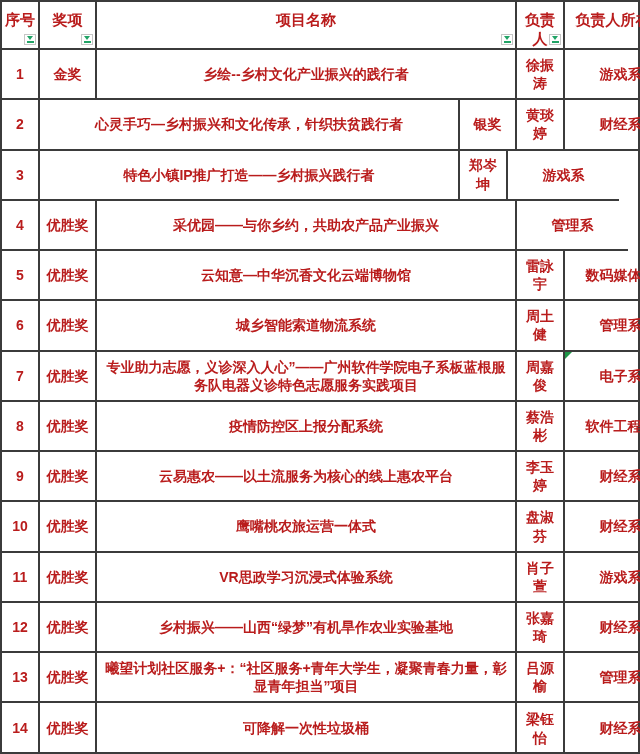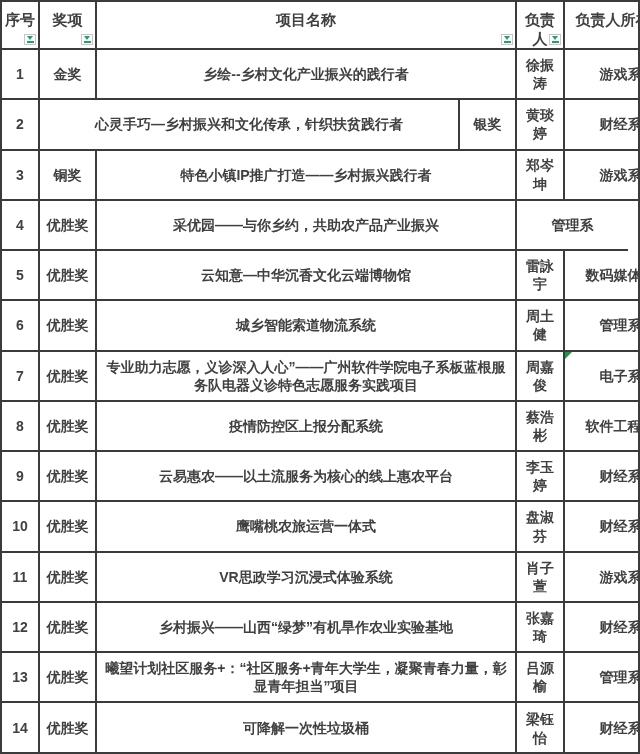--- a/index.html
+++ b/index.html
@@ -8,21 +8,21 @@
     background: #ffffff;
     font-family: "Liberation Sans", sans-serif;
   }
   .sheet {
     position: relative;
     width: 640px;
     height: 754px;
     box-sizing: border-box;
     border: 2px solid #3b3b3b;
     background: #ffffff;
-    color: #404040;
+    color: #b91c1c;
   }
   .row {
     display: flex;
     box-sizing: border-box;
     width: 100%;
   }
   .header-row {
     height: 48px;
   }
   .body-row {
@@ -159,21 +159,20 @@
     <div class="cell body-cell col-project cell-project">心灵手巧—乡村振兴和文化传承，针织扶贫践行者</div>
     <div class="cell body-cell col-award">银奖</div>
     <div class="cell body-cell col-leader">黄琰婷</div>
     <div class="cell body-cell col-dept">
 
       <span>财经系</span>
     </div>
   </div>
       <div class="row body-row">
     <div class="cell body-cell col-no">3</div>
-    <div class="cell body-cell col-award">铜奖</div>
     <div class="cell body-cell col-project cell-project">特色小镇IP推广打造——乡村振兴践行者</div>
     <div class="cell body-cell col-leader">郑岑坤</div>
     <div class="cell body-cell col-dept">
 
       <span>游戏系</span>
     </div>
   </div>
       <div class="row body-row">
     <div class="cell body-cell col-no">4</div>
     <div class="cell body-cell col-award">优胜奖</div>

